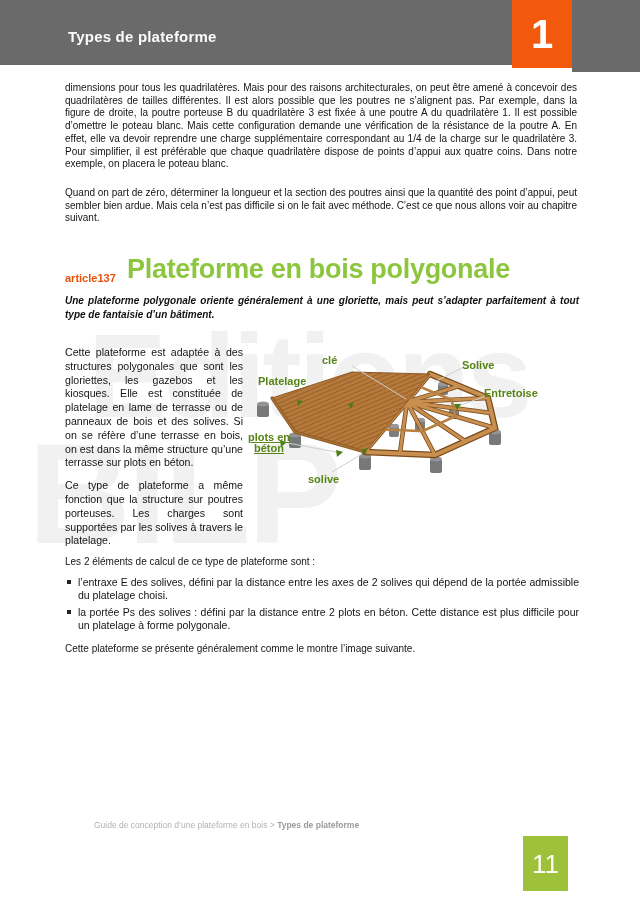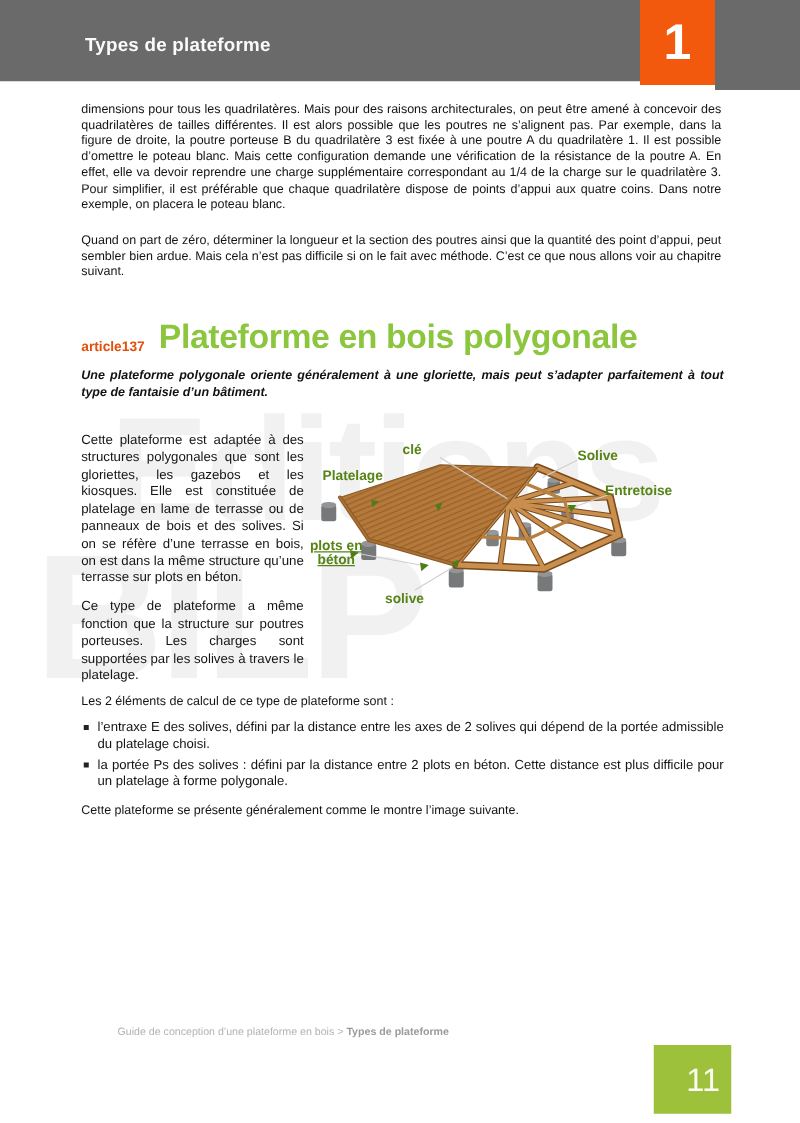--- a/index.html
+++ b/index.html
@@ -68,21 +68,21 @@
     margin:4px 7px 0 2px;
   }
   .bullet-text{flex:1;}
   
   .breadcrumb{
     position:absolute;left:75px;top:820px;font-size:8.5px;color:#b2b2b2;margin-left:19px;
   }
   .breadcrumb b{color:#9a9a9a;}
   .page-box{
     position:absolute;left:523px;top:836px;width:45px;height:55px;
-    background:#9dc13a;display:flex;align-items:center;justify-content:center;padding-left:17px;
+    background:#9dc13a;display:flex;align-items:center;justify-content:center;
   }
   .page-num{font-size:26px;color:#fcfdf2;line-height:1;}
 </style>
 </head>
 <body>
 
 <div class="wm wm1">Editions</div>
 <div class="wm wm2">BILP</div>
 
 <div class="content">

